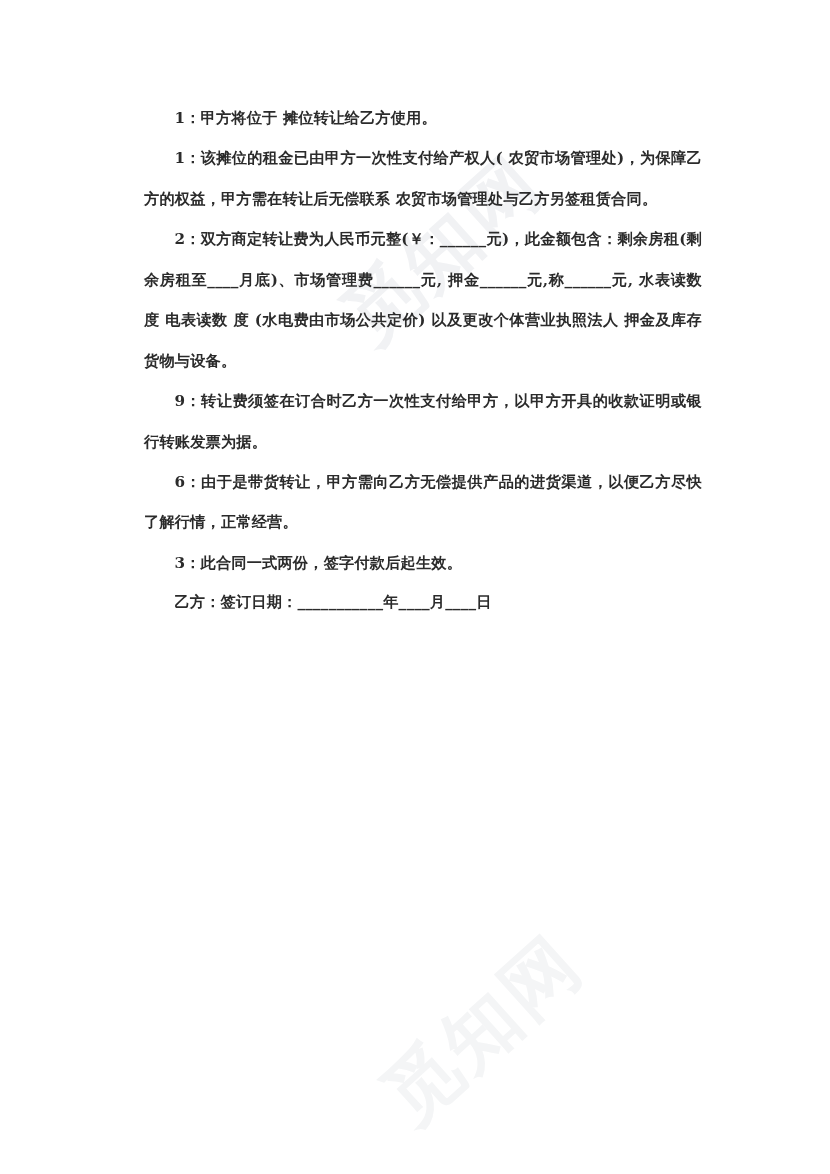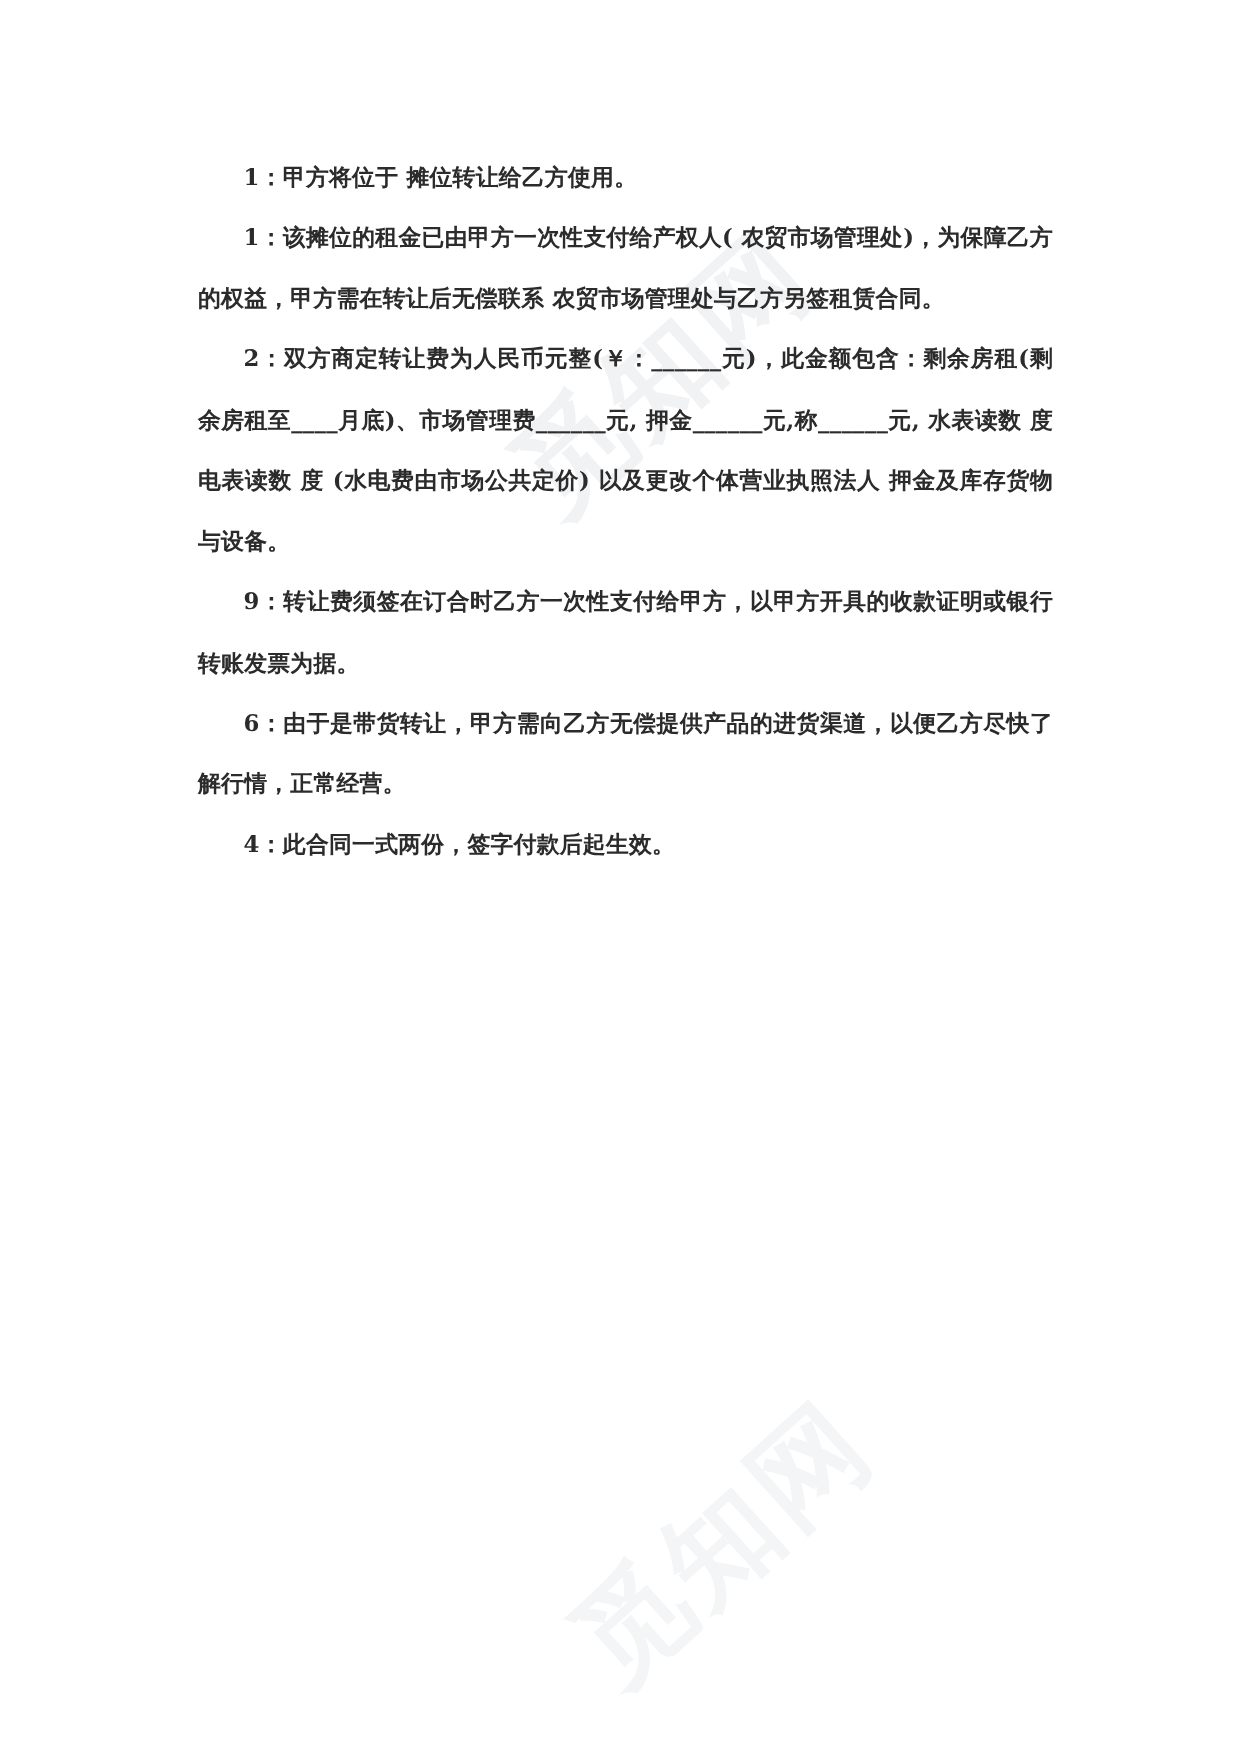--- a/index.html
+++ b/index.html
@@ -56,21 +56,21 @@
     width: 574px;
   }
 
   .para {
     font-family: "DejaVu Serif", "Liberation Serif", serif;
     font-size: 15.2px;
     color: #2b2b2b;
     line-height: 2.66;
     text-align: justify;
     text-justify: inter-ideograph;
-    margin: 0 0 0.0px 4px;
+    margin: 0 0 0.0px 16px;
     letter-spacing: 0.2px;
     font-weight: 600;
   }
 
   .para.indent {
     text-indent: 2em;
   }
 
   .para.sig {
     text-indent: 2em;
@@ -92,18 +92,19 @@
 
     <p class="para indent">1：该摊位的租金已由甲方一次性支付给产权人( 农贸市场管理处)，为保障乙方的权益，甲方需在转让后无偿联系 农贸市场管理处与乙方另签租赁合同。</p>
 
     <p class="para indent">2：双方商定转让费为人民币元整(￥：______元)，此金额包含：剩余房租(剩余房租至____月底)、市场管理费______元, 押金______元,称______元, 水表读数 度 电表读数 度 (水电费由市场公共定价) 以及更改个体营业执照法人 押金及库存货物与设备。</p>
 
     <p class="para indent">9：转让费须签在订合时乙方一次性支付给甲方，以甲方开具的收款证明或银行转账发票为据。</p>
 
 
     <p class="para indent">6：由于是带货转让，甲方需向乙方无偿提供产品的进货渠道，以便乙方尽快了解行情，正常经营。</p>
 
-    <p class="para indent">4：此合同一式两份，签字付款后起生效。</p>
+    <p class="para indent">3：此合同一式两份，签字付款后起生效。</p>
 
 
+    <p class="para sig">乙方：签订日期：___________年____月____日</p>
 
   </div>
 </div>
 
 </body></html>

